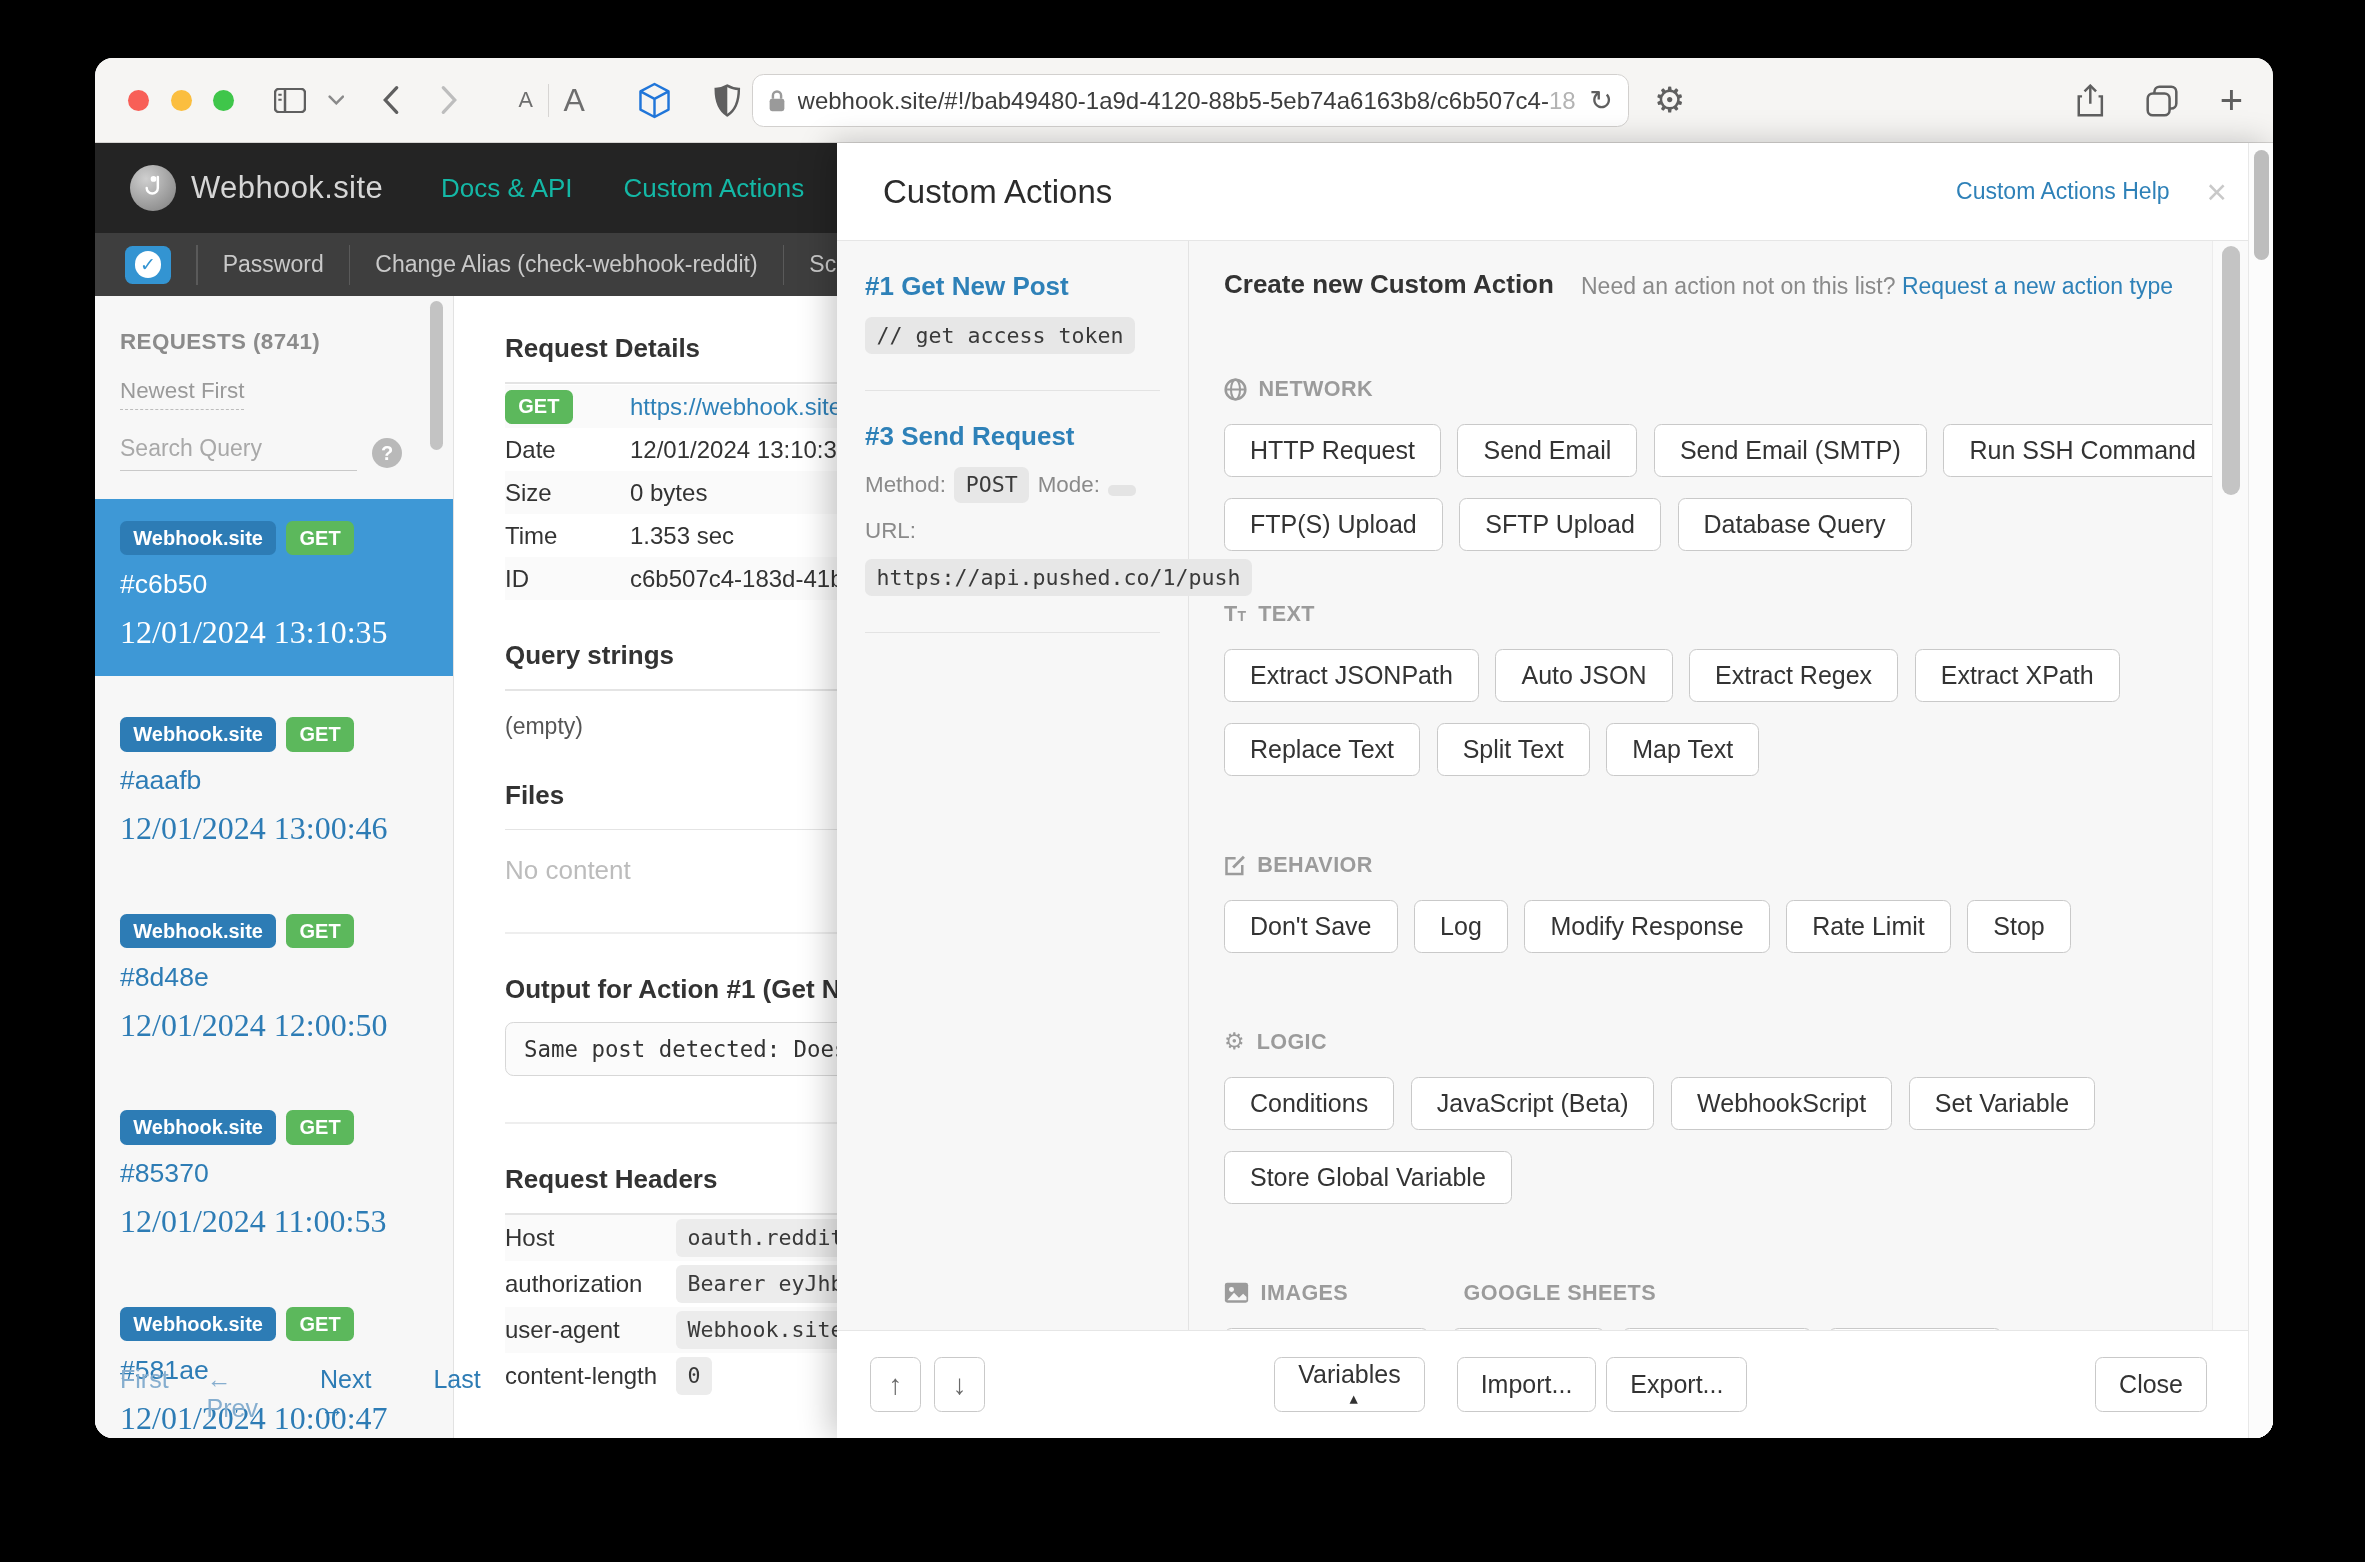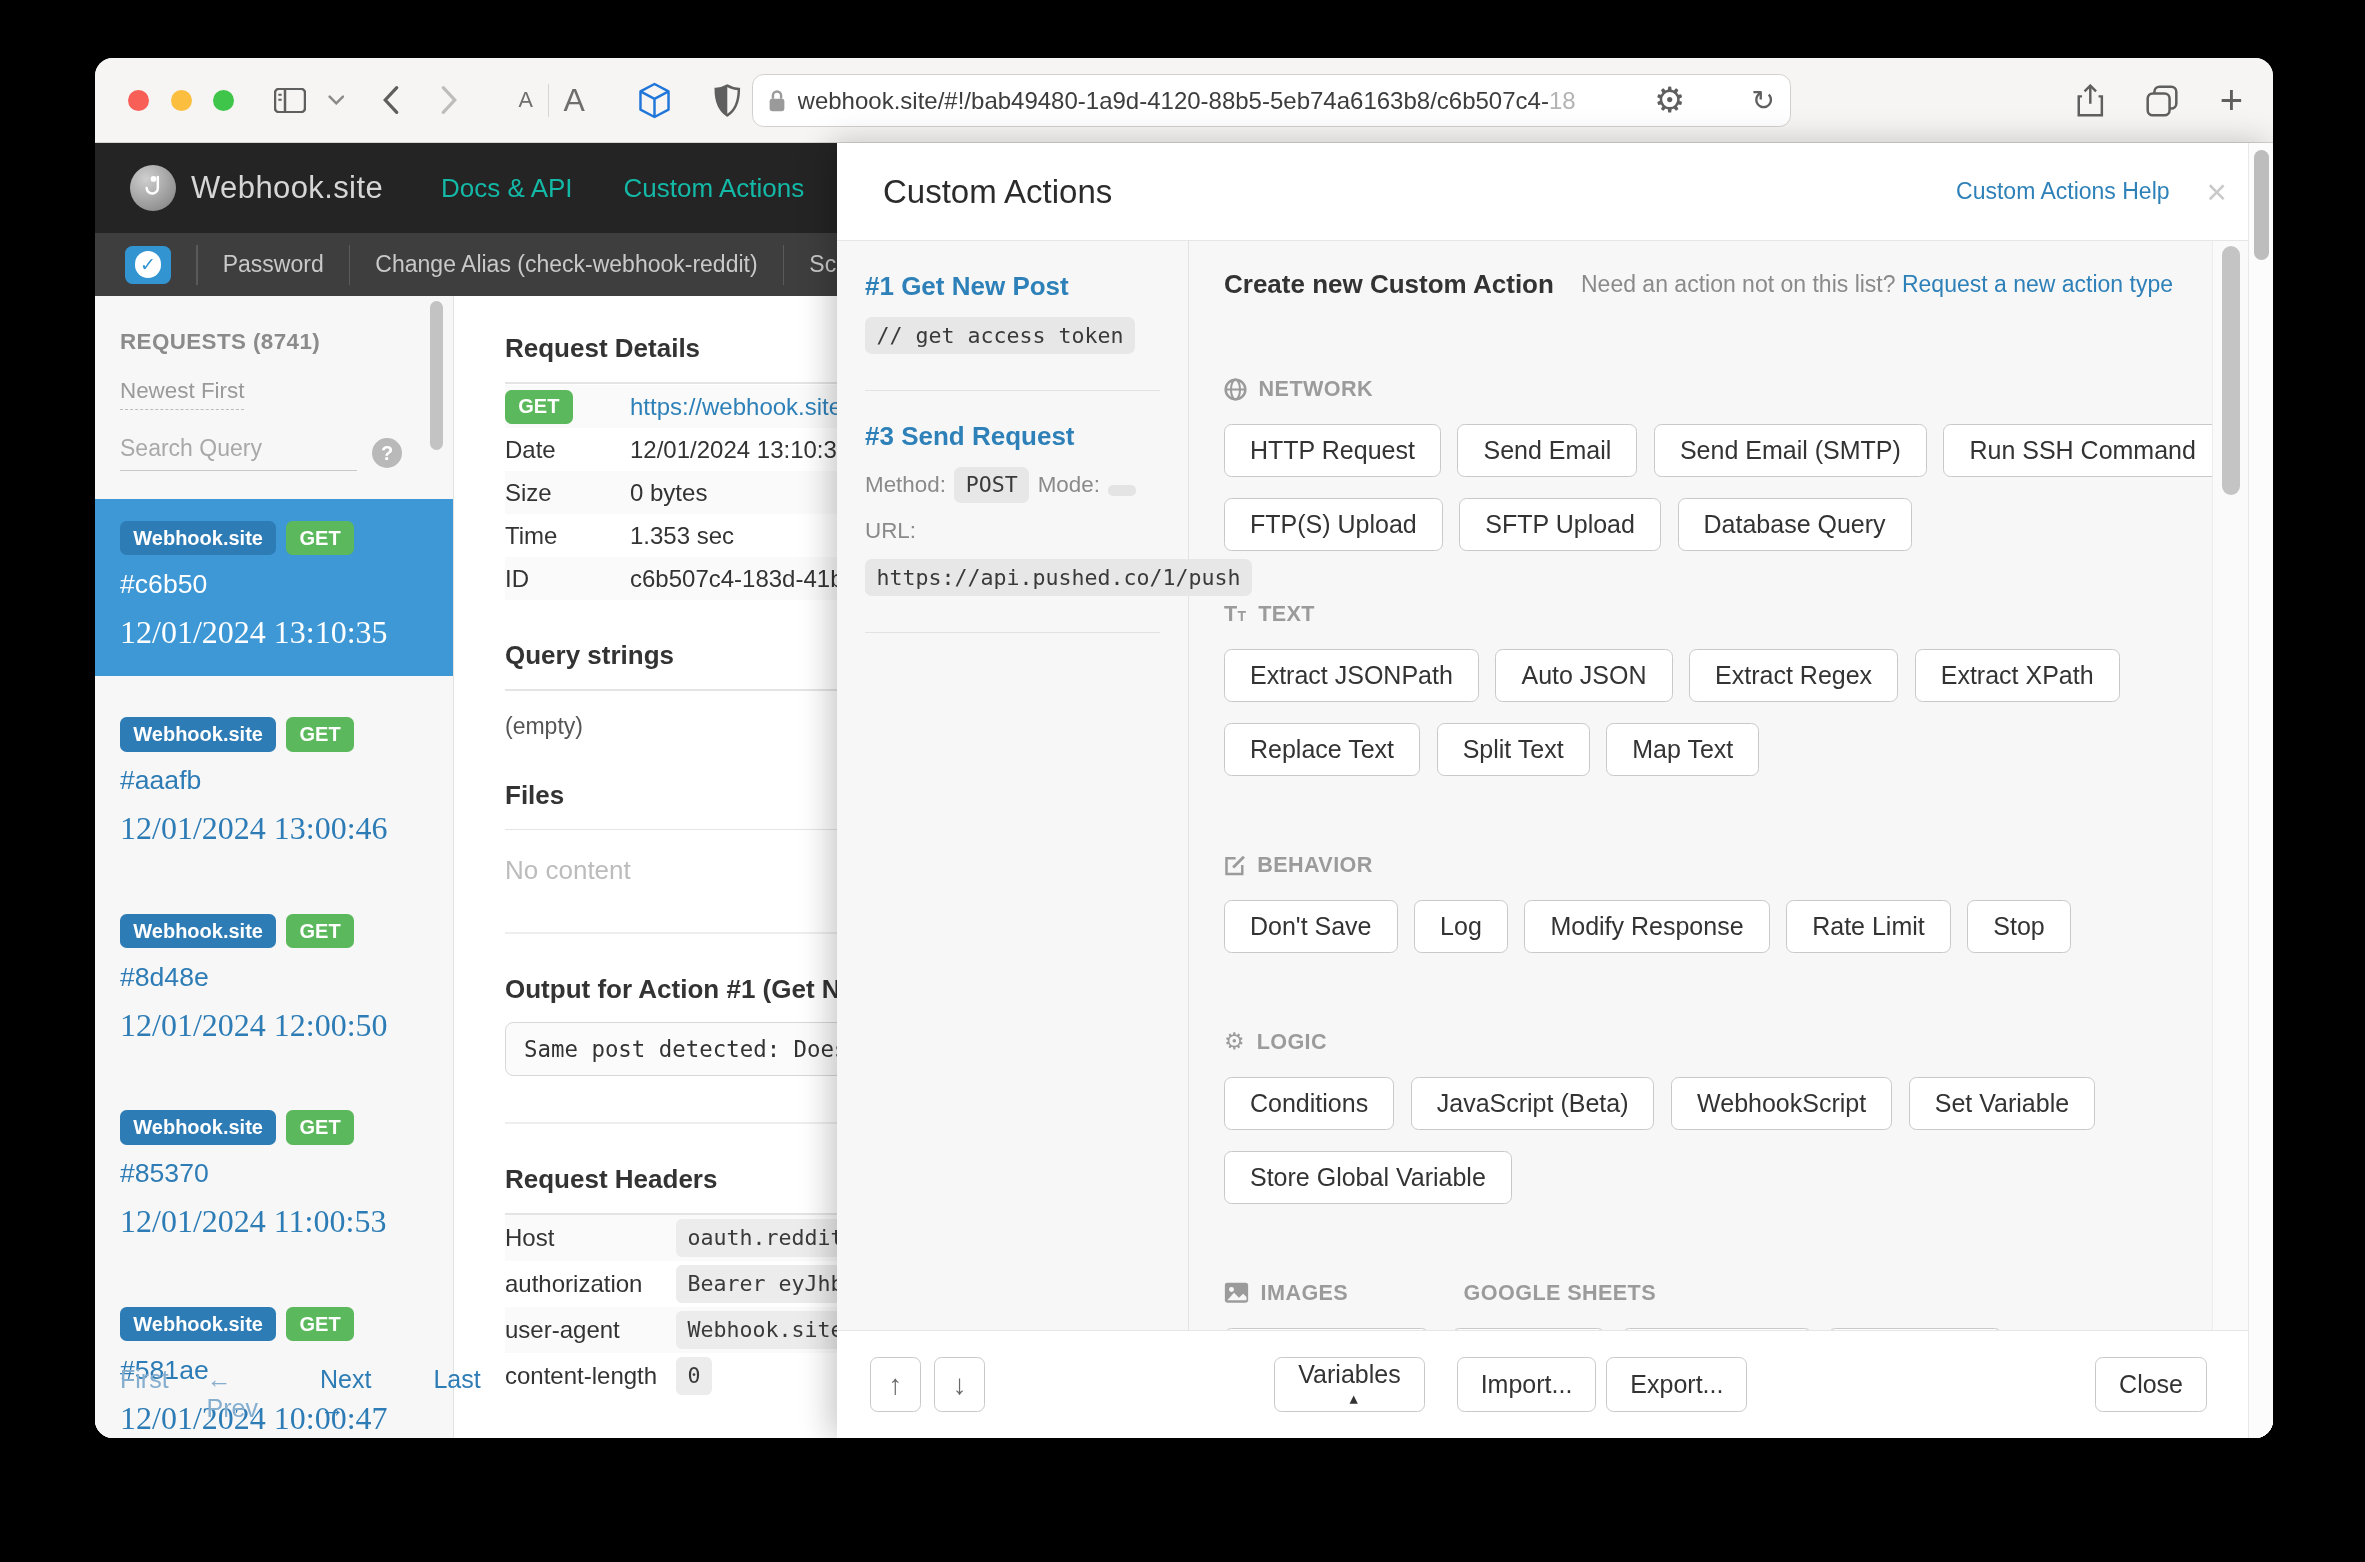--- a/index.html
+++ b/index.html
@@ -9,21 +9,21 @@
   
   .toolbar { height:85px; background:#f6f5f3; border-bottom:0.8px solid #d6d4d2; display:flex; align-items:center; position:relative; }
   .traffic { display:flex; gap:21.6px; margin-left:33px; }
   .dot { width:21px; height:21px; border-radius:50%; }
   .dot.r { background:#f85f57; } .dot.y { background:#fbbe3f; } .dot.g { background:#3fc64a; }
   .tb-ic { color:#5f5f5f; display:flex; align-items:center; justify-content:center; }
   .tb-group { display:flex; align-items:center; }
   .vline { width:0.8px; height:33px; background:#d7d5d3; margin:0 15px; }
   .a-small { font-size:21.6px; color:#6e6e6e; }
   .a-big { font-size:32px; color:#6e6e6e; }
-  .urlbar { position:absolute; left:657px; top:16px; width:1039px; height:53px; background:#fff; border:0.8px solid #d2d0ce; border-radius:11.6px; display:flex; align-items:center; padding:0 15px; }
+  .urlbar { position:absolute; left:657px; top:16px; width:877px; height:53px; background:#fff; border:0.8px solid #d2d0ce; border-radius:11.6px; display:flex; align-items:center; padding:0 15px; }
   .url-text { font-size:24px; color:#3d3d3d; white-space:nowrap; overflow:hidden; }
   .url-suffix { color:#b3b3b3; }
   .url-lock { margin-right:11.6px; display:flex; }
   .refresh { margin-left:auto; font-size:28px; color:#5f5f5f; }
   .gear-btn { position:absolute; left:1559px; top:21.6px; font-size:35px; color:#5f5f5f; }
   .right-icons { position:absolute; right:30px; top:0; height:85px; display:flex; align-items:center; gap:42px; }
   .plus { font-size:40px; color:#5f5f5f; font-weight:300; }
 
   
   .site-header { height:90px; background:#242424; display:flex; align-items:center; padding:0 35px; overflow:hidden; white-space:nowrap; }
@@ -86,21 +86,21 @@
   .modal-x { font-size:35px; color:#c9c9c9; line-height:1; }
   .modal-body { flex:1; display:flex; background:#f7f7f7; position:relative; overflow:hidden; }
   .actions-col { width:352px; flex:none; border-right:1.7px solid #e3e3e3; padding:0 28px; }
   .action-block { padding:30px 0 36px; border-bottom:1.7px solid #e3e3e3; }
   .action-title { font-size:26px; font-weight:bold; color:#2e81b8; }
   .action-line { margin-top:15px; display:flex; align-items:center; flex-wrap:wrap; gap:8.3px; }
   .a-label { font-size:22.4px; color:#8a8a8a; }
   .a-chip { font-family:"DejaVu Sans Mono",monospace; font-size:21.6px; background:#e7e7e7; color:#3a3a3a; border-radius:6.6px; padding:5.8px 11.6px; white-space:nowrap; }
   .a-chip-empty { width:28px; height:11.6px; background:#e4e4e4; border-radius:5px; margin-top:11.6px; }
   .create-col { flex:1; padding:28px 100px 0 35px; position:relative; overflow:hidden; }
-  .create-row { display:flex; align-items:center; justify-content:space-between; }
+  .create-row { display:flex; align-items:flex-end; justify-content:space-between; }
   .create-h { font-size:26px; font-weight:bold; color:#333; }
   .need-note { font-size:23px; color:#8a8a8a; white-space:nowrap; }
   .need-note a, .need-link { color:#2e81b8; text-decoration:none; }
   .sec { margin-top:76px; }
   .sec.first { margin-top:50px; }
   .sec-h { display:flex; align-items:center; gap:11.6px; font-size:21.6px; font-weight:bold; color:#9b9b9b; letter-spacing:0.4px; }
   .btn-row { display:flex; gap:16.6px; margin-top:21.6px; }
   .abtn { height:53px; padding:0 25px; background:#fff; border:1.7px solid #c9c9c9; border-radius:7.5px; font-size:25px; color:#333; display:flex; align-items:center; white-space:nowrap; }
   .cols { display:flex; }
   .col-a { width:228px; flex:none; }

